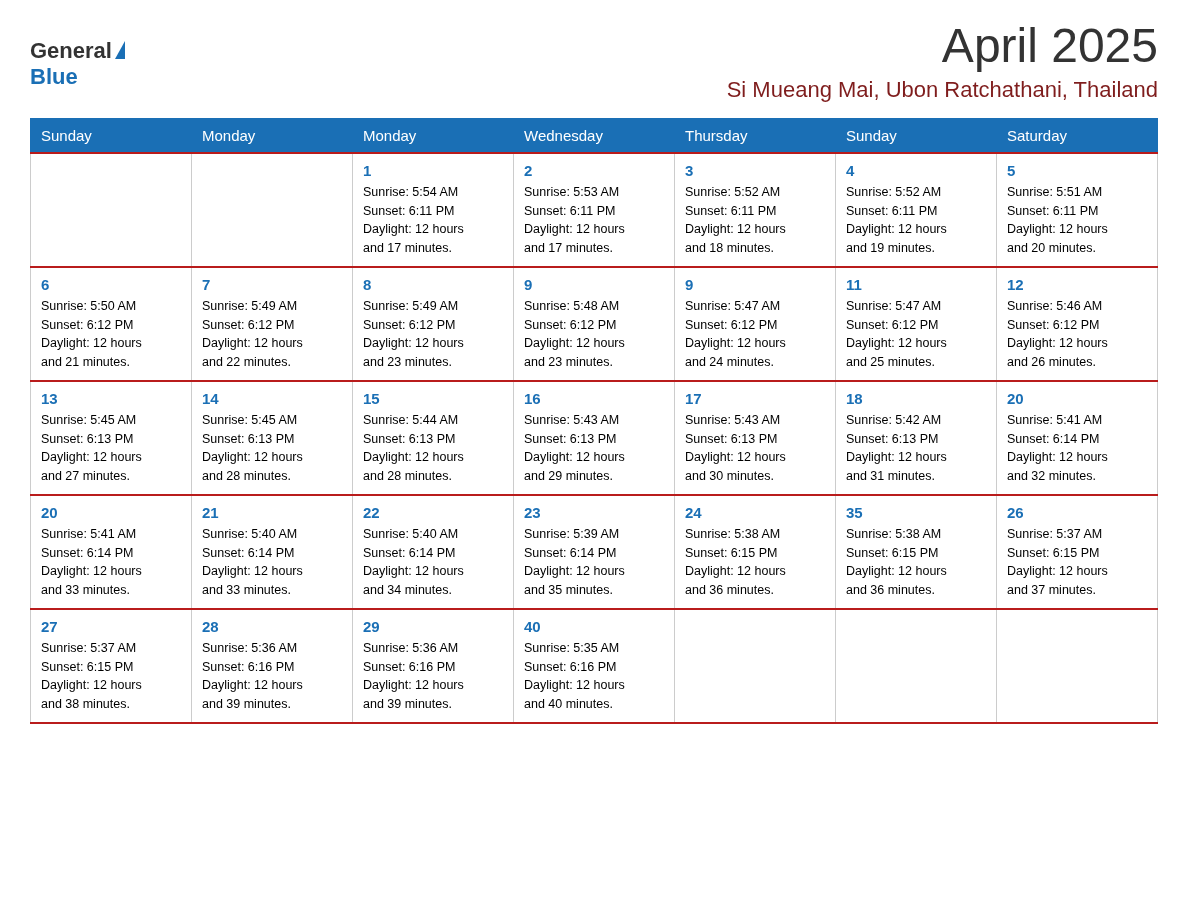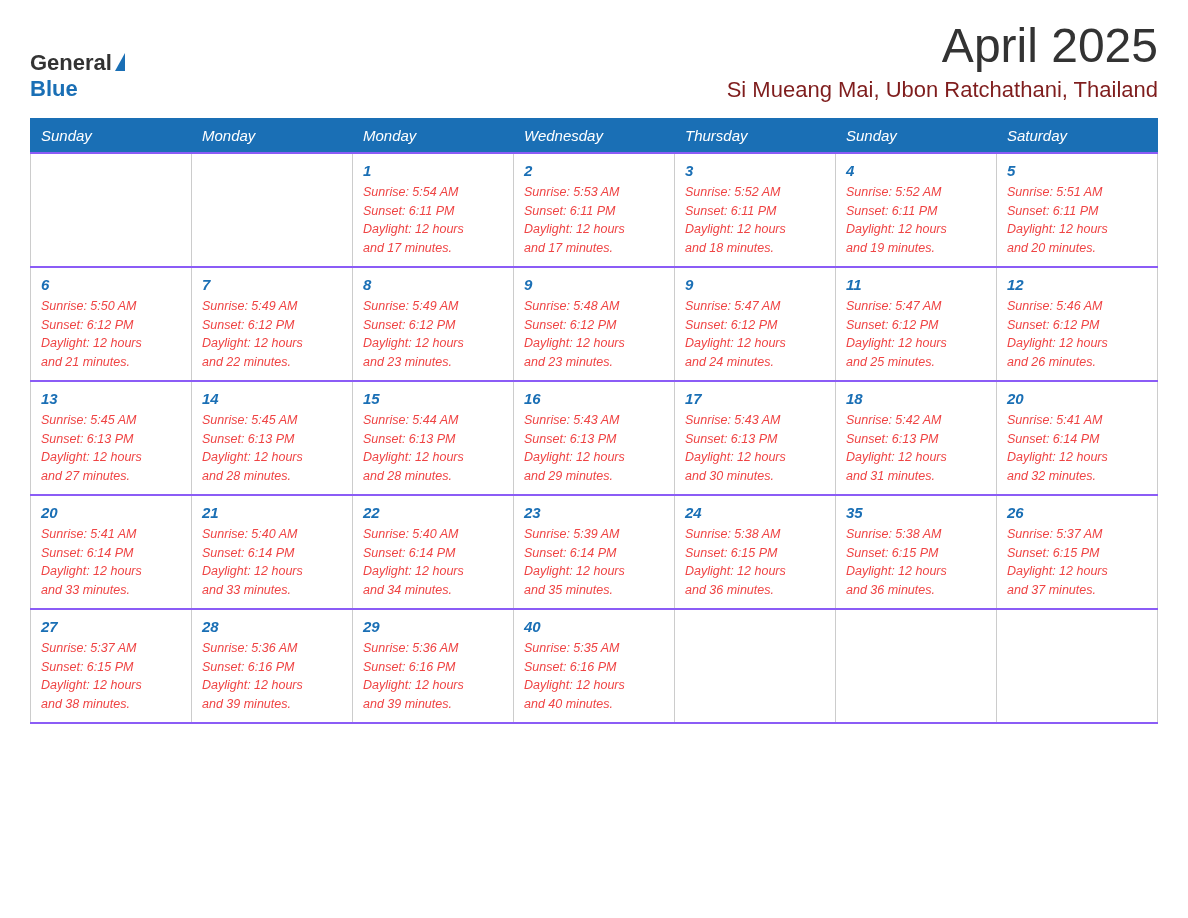--- a/index.html
+++ b/index.html
@@ -7,21 +7,21 @@
       font-family: Arial, sans-serif;
       background: #fff;
       color: #333;
       width: 1188px;
       min-height: 918px;
       padding: 20px 30px;
     }
     .header-area {
       display: flex;
       justify-content: space-between;
-      align-items: flex-end;
+      align-items: center;
       margin-bottom: 5px;
     }
     .logo-area {
       display: flex;
       align-items: center;
       padding-top: 5px;
     }
     .title-area {
       text-align: right;
     }
@@ -61,26 +61,25 @@
     }
     .calendar td .day-num {
       font-size: 15px;
       color: #1a6fb5;
       font-weight: bold;
       display: block;
       margin-bottom: 4px;
     }
     .calendar td .sun-info {
       font-size: 12.5px;
-      color: #ef4444;
+      color: #000000;
       line-height: 1.5;
     }
     .calendar tr {
-      border-bottom: 2px solid #8b5cf6;
-      font-style: italic;
+      border-bottom: 2px solid #b91c1c;
     }
     .empty-cell {
       background: #fff;
     }
   </style>
 </head>
 <body>
 
 <div class="header-area">
   <div class="logo-area">

